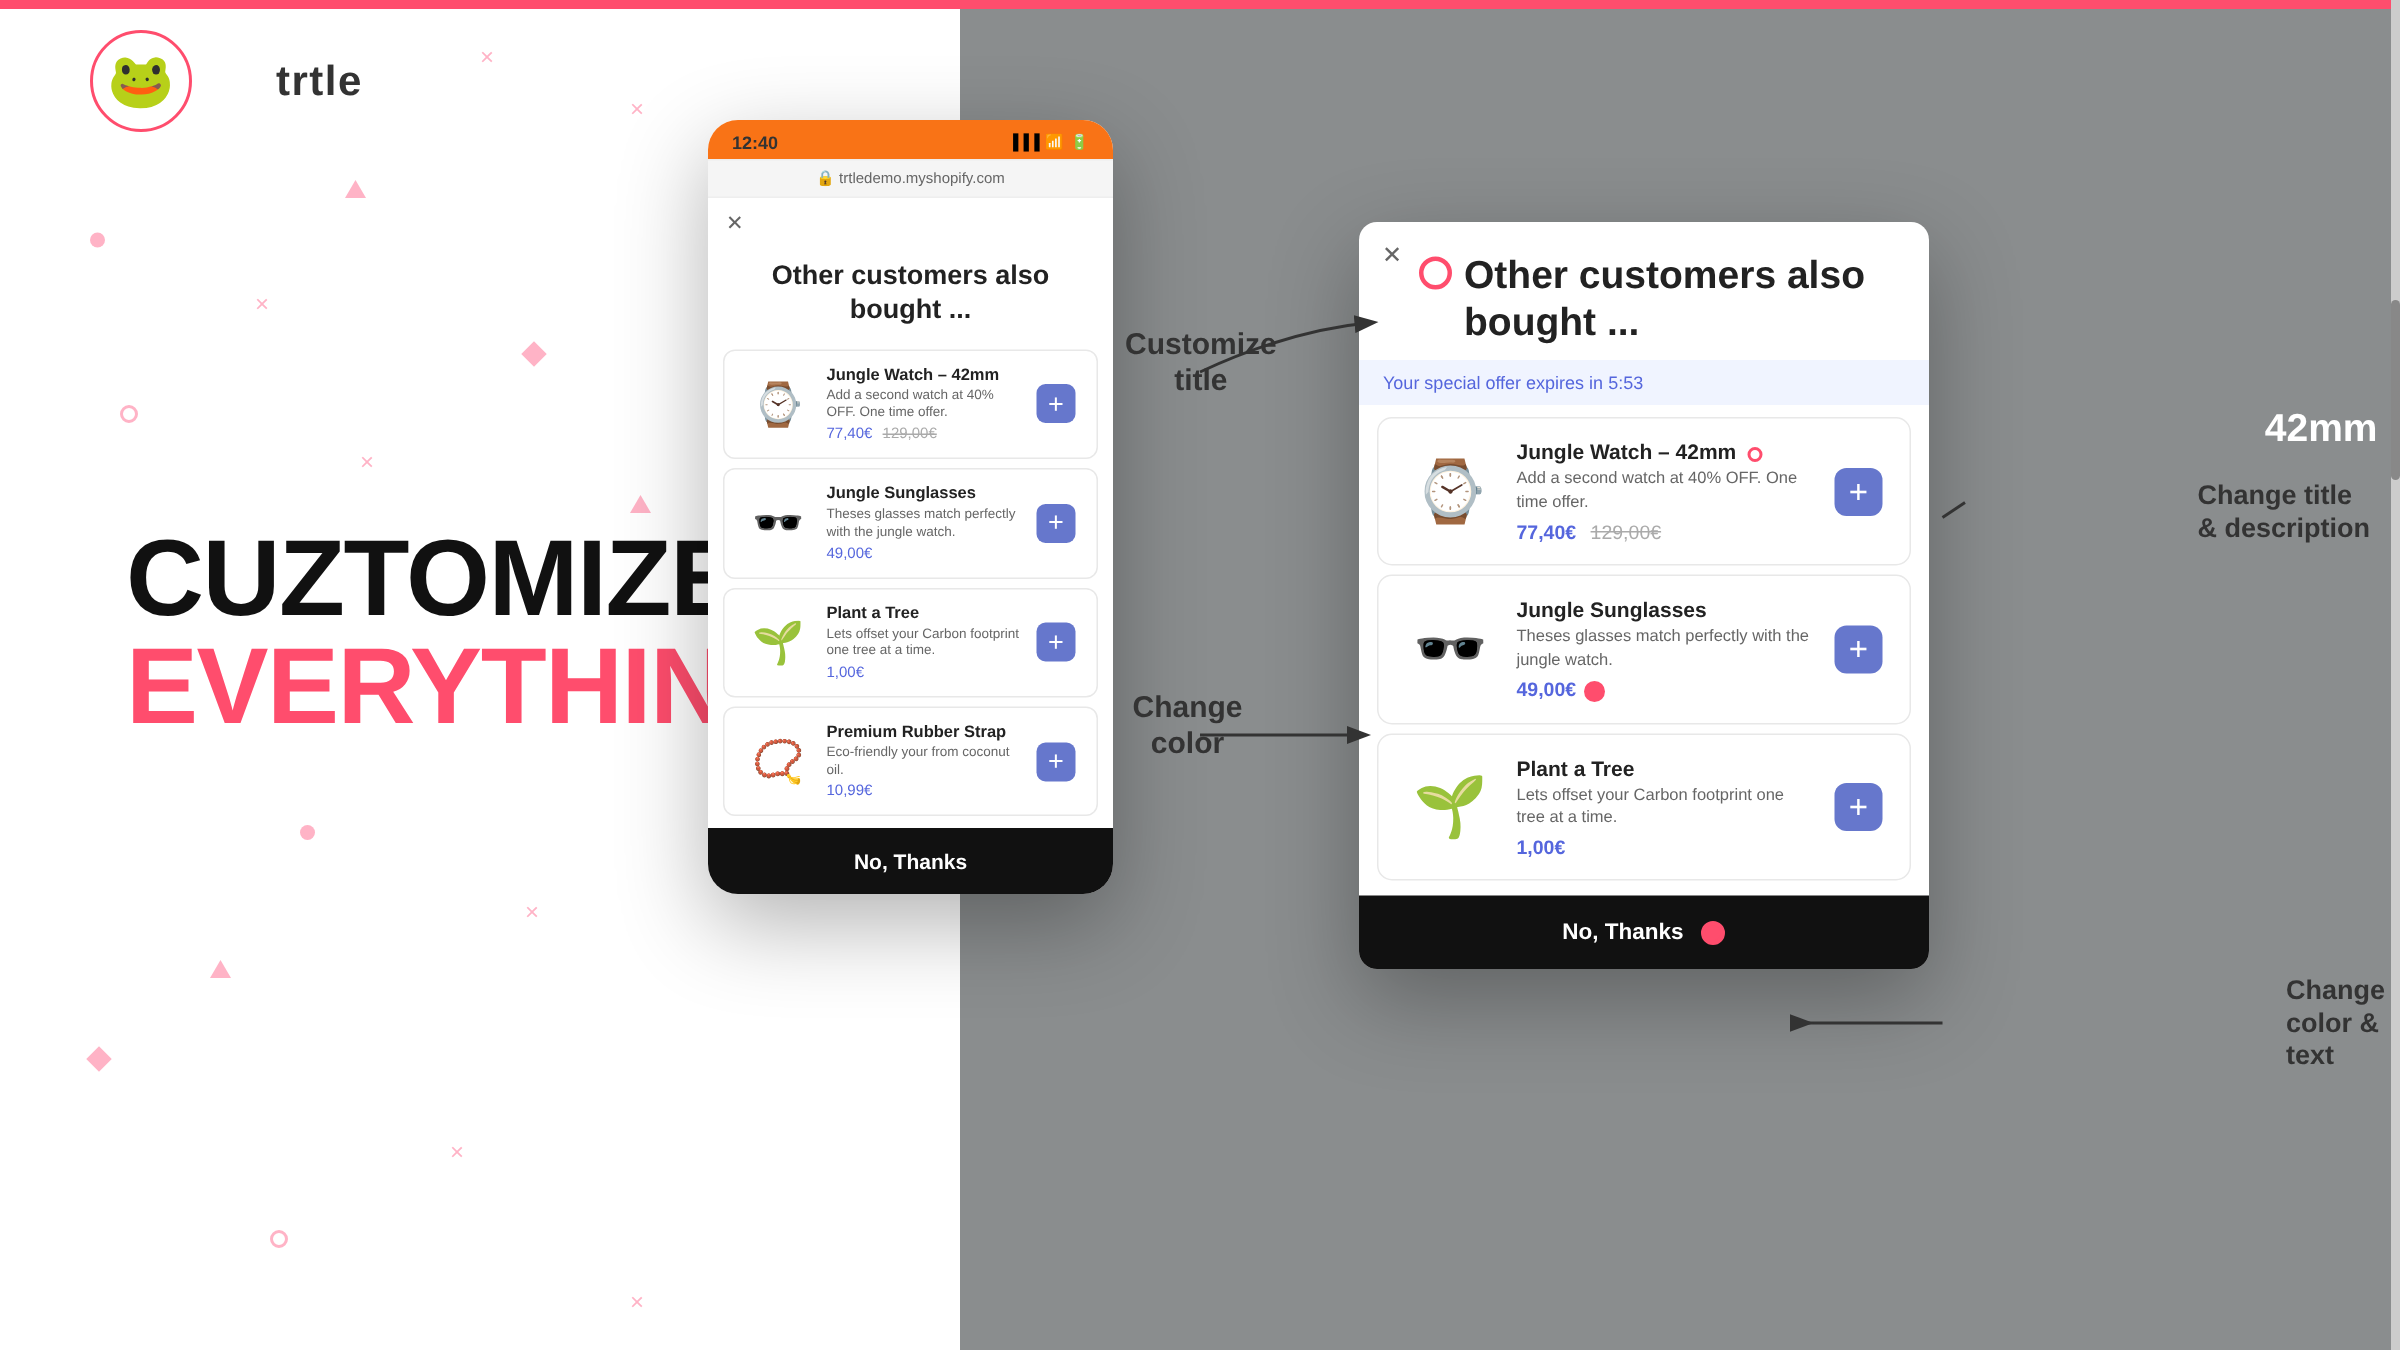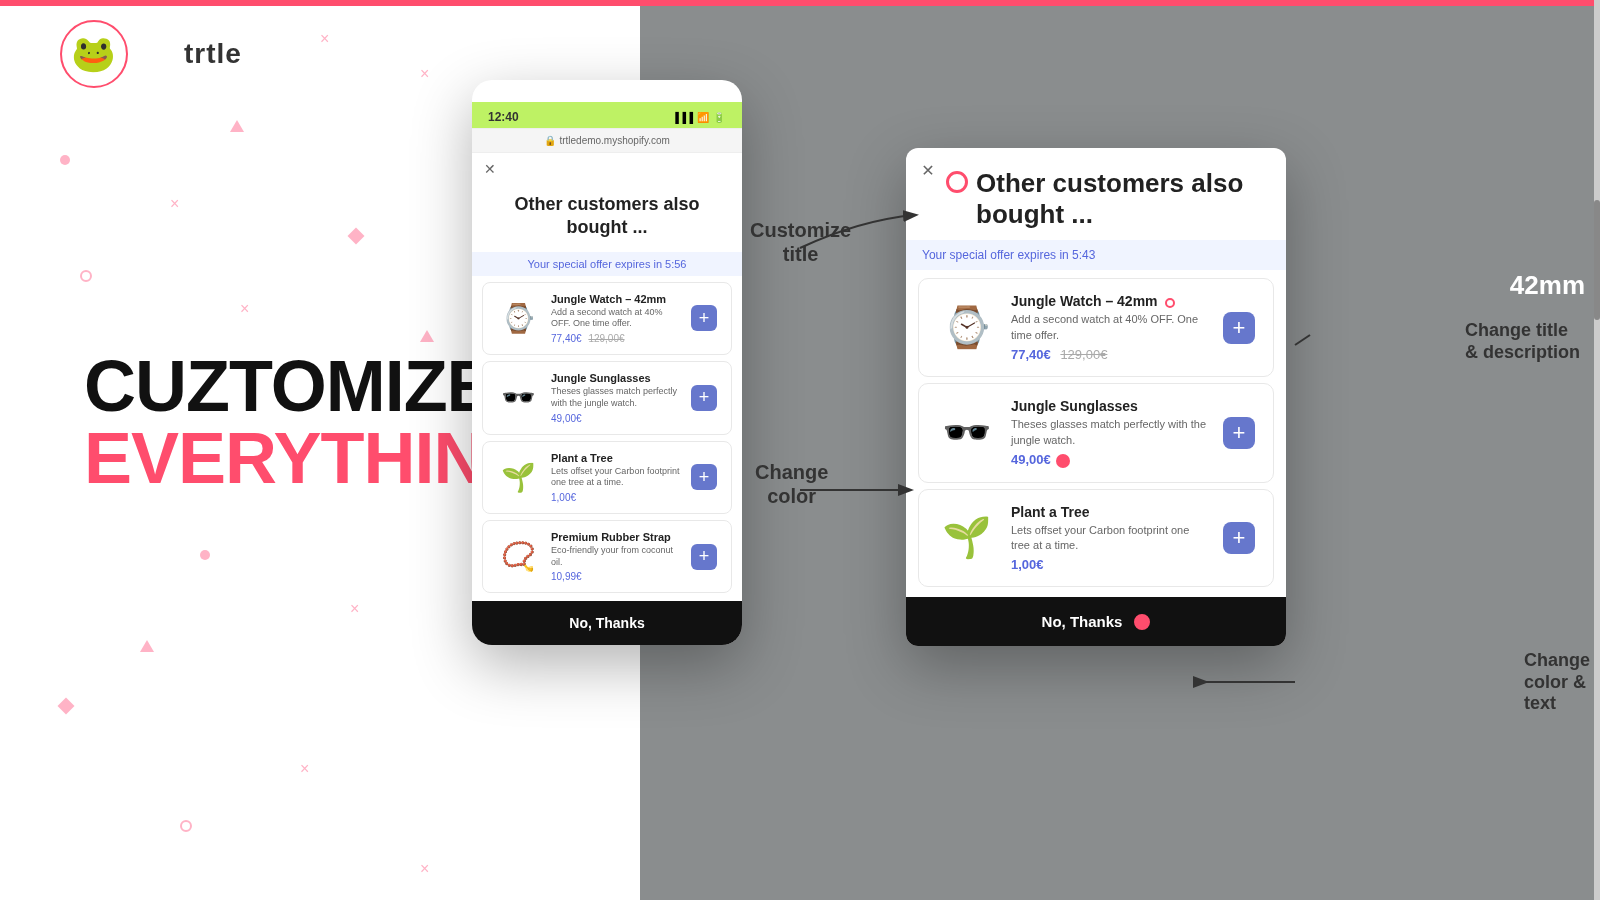--- a/index.html
+++ b/index.html
@@ -102,28 +102,27 @@
       top: 80px;
       left: 472px;
       width: 270px;
       background: #fff;
       border-radius: 20px;
       box-shadow: 0 20px 60px rgba(0,0,0,0.3);
       z-index: 20;
       overflow: hidden;
     }
     .phone-status-bar {
-      background: #bef264;
+      background: #f97316;
       padding: 8px 16px 4px;
       display: flex;
       justify-content: space-between;
       align-items: center;
       font-size: 11px;
       font-weight: 600;
-      margin-top: 22px;
     }
     .phone-time { color: #333; font-size: 12px; font-weight: 700; }
     .phone-icons { display: flex; align-items: center; gap: 4px; font-size: 10px; }
     .phone-browser-bar {
       background: #f5f5f5;
       padding: 6px 20px;
       font-size: 10px;
       color: #666;
       text-align: center;
       border-top: 1px solid #eee;
@@ -437,21 +436,20 @@
     <span>🔒 </span>
     <span>trtledemo.myshopify.com</span>
   </div>
 
   <div style="padding: 8px 12px 0; text-align: left; font-size: 14px; color: #666; cursor:pointer;">✕</div>
 
   <div class="popup-header-mobile">
     <div class="popup-title-mobile">Other customers also bought ...</div>
   </div>
 
-  <div class="popup-timer-mobile">Your special offer expires in 5:56</div>
 
   <div>
 
     <div class="product-item-mobile">
       <div class="product-img-mobile">⌚</div>
       <div class="product-info-mobile">
         <div class="product-name-mobile">Jungle Watch – 42mm</div>
         <div class="product-desc-mobile">Add a second watch at 40% OFF. One time offer.</div>
         <div class="product-price-mobile">
           <span>77,40€</span>
@@ -503,21 +501,21 @@
 
 <div class="desktop-popup">
 
   <div class="desktop-popup-close">✕</div>
 
   <div class="popup-header-desktop">
     <div class="popup-icon-desktop"></div>
     <div class="popup-title-desktop">Other customers also bought ...</div>
   </div>
 
-  <div class="popup-timer-desktop">Your special offer expires in 5:43</div>
+  <div class="popup-timer-desktop">Your special offer expires in 5:53</div>
 
   <div>
 
     <div class="product-item-desktop">
       <div class="product-img-desktop">⌚</div>
       <div class="product-info-desktop">
         <div class="product-name-desktop">
           <span>Jungle Watch – 42mm</span>
           <span style="width:10px;height:10px;border-radius:50%;border:2px solid #ff4d6d;display:inline-block;margin-left:4px;vertical-align:middle;"></span>
         </div>

